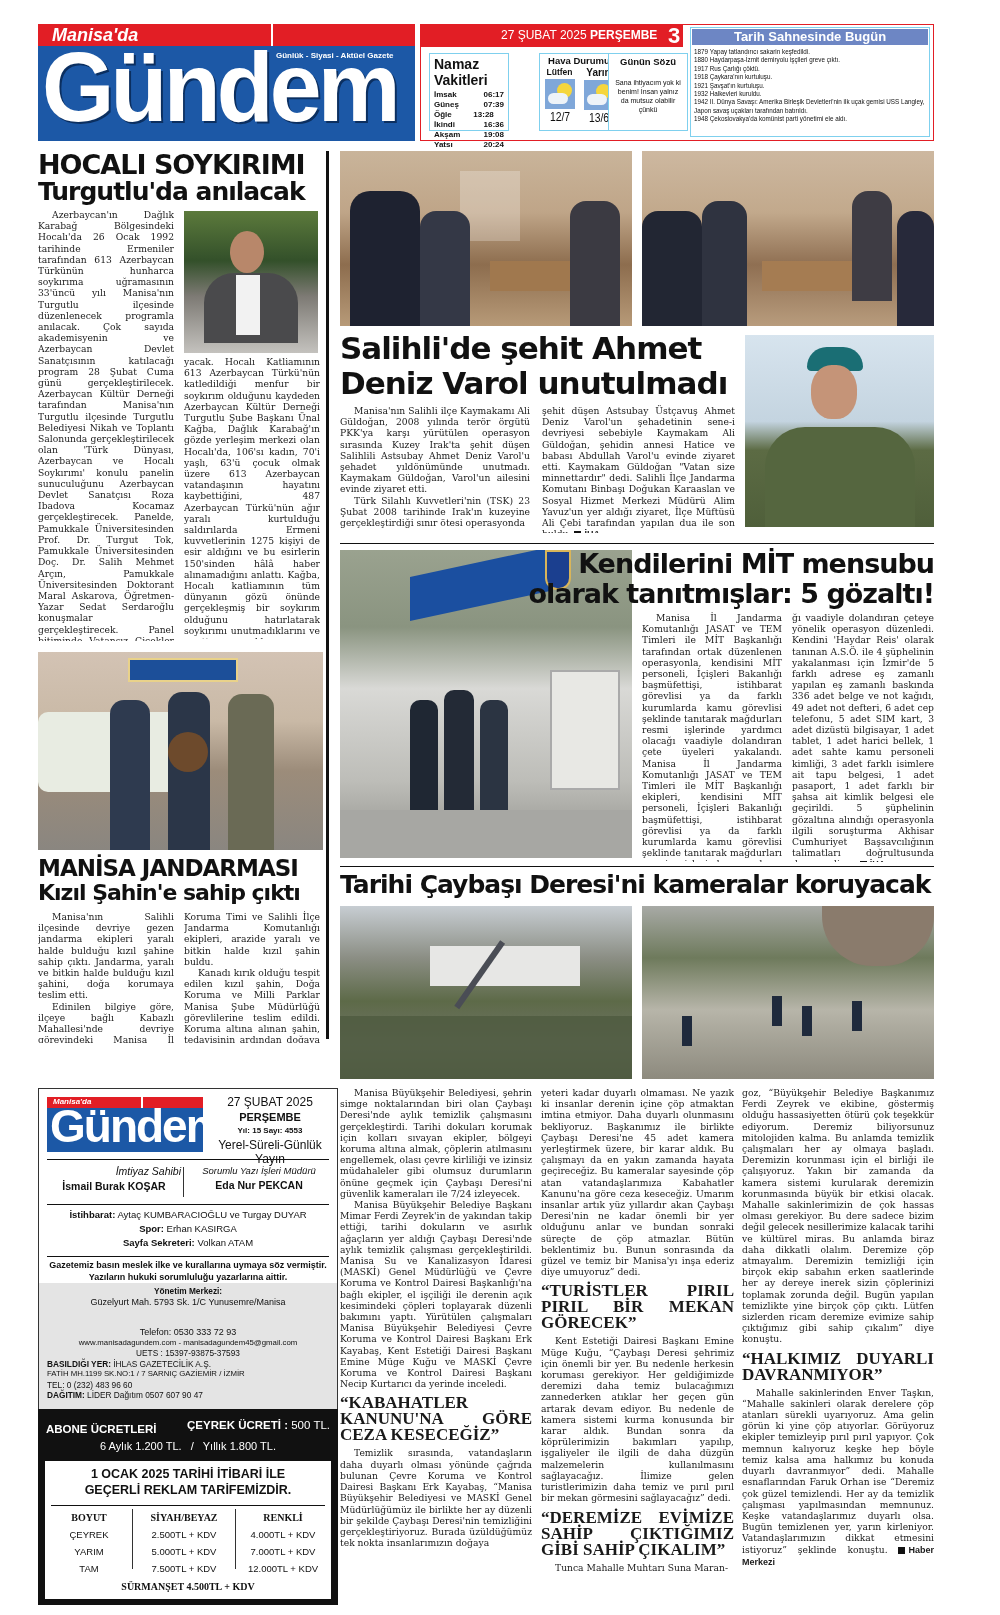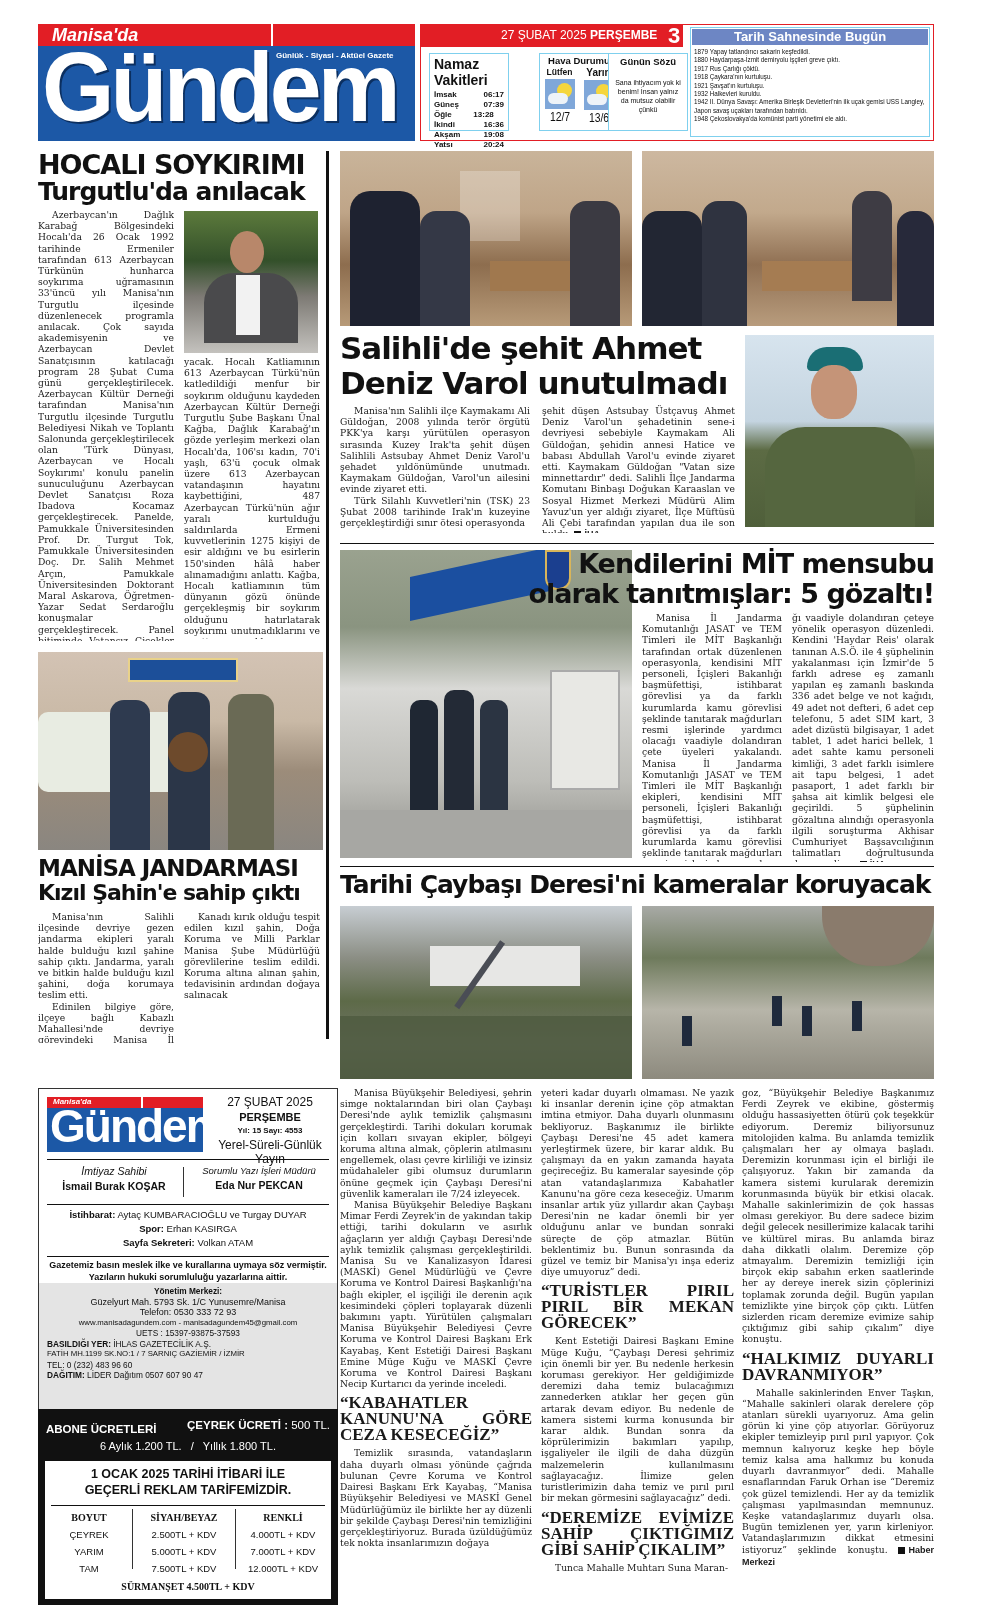--- a/index.html
+++ b/index.html
@@ -144,41 +144,42 @@
 </div>
 
 <div class="abs" style="left:38px;top:857px;width:285px;height:185px;">
   <div class="hl" style="font-size:23px;">MANİSA JANDARMASI</div>
   <div class="hl" style="font-size:22px;margin-top:2px;">Kızıl Şahin'e sahip çıktı</div>
   <div class="abs body-text" style="left:0;top:54px;width:136px;height:132px;overflow:hidden;">
     <p>Manisa'nın Salihli ilçesinde devriye gezen jandarma ekipleri yaralı halde bulduğu kızıl şahine sahip çıktı. Jandarma, yaralı ve bitkin halde bulduğu kızıl şahini, doğa korumaya teslim etti.</p>
     <p>Edinilen bilgiye göre, ilçeye bağlı Kabazlı Mahallesi'nde devriye görevindeki Manisa İl Jandarma Komutanlığı Çevre Hayvan ve Doğa</p>
   </div>
   <div class="abs body-text" style="left:146px;top:54px;width:136px;height:132px;overflow:hidden;">
+    <div>Koruma Timi ve Salihli İlçe Jandarma Komutanlığı ekipleri, arazide yaralı ve bitkin halde kızıl şahin buldu.</div>
     <p><span>Kanadı kırık olduğu tespit edilen kızıl şahin, Doğa Koruma ve Milli Parklar Manisa Şube Müdürlüğü görevlilerine teslim edildi. Koruma altına alınan şahin, tedavisinin ardından doğaya salınacak</span> </p>
   </div>
 </div>
 
 <div class="abs" style="left:38px;top:1088px;width:300px;height:270px;border:1.5px solid #333;">
   <div class="abs" style="left:8px;top:8px;width:156px;height:55px;">
     <div class="mast-red abs" style="left:0;top:0;width:94px;height:11px;"></div>
     <div class="mast-red abs" style="left:96px;top:0;width:60px;height:11px;"></div>
     <div class="mast-blue abs" style="left:0;top:11px;width:156px;height:44px;"></div>
     <div class="abs sans" style="left:6px;top:0;color:#fff;font-weight:bold;font-style:italic;font-size:8px;">Manisa'da</div>
     <div class="abs sans" style="left:3px;top:6px;color:#fff;font-weight:bold;font-size:46px;letter-spacing:-2px;line-height:1;">Gündem</div>
   </div>
   <div class="abs sans" style="left:170px;top:6px;width:122px;text-align:center;">
     <div style="font-size:12px;">27 ŞUBAT 2025</div>
     <div style="font-size:11px;font-weight:bold;margin-top:2px;">PERŞEMBE</div>
     <div style="font-size:8px;font-weight:bold;margin-top:3px;">Yıl: 15 Sayı: 4553</div>
     <div style="font-size:12px;margin-top:3px;">Yerel-Süreli-Günlük Yayın</div>
   </div>
   <div class="hline" style="left:8px;top:70px;width:282px;"></div>
   <div class="abs sans" style="left:8px;top:76px;width:134px;text-align:center;">
-    <div style="font-style:italic;font-size:10.5px;">İmtiyaz Sahibi</div>
+    <div style="font-style:italic;font-size:10.5px;text-align:right;">İmtiyaz Sahibi</div>
     <div style="font-weight:bold;font-size:10.5px;margin-top:3px;">İsmail Burak KOŞAR</div>
   </div>
   <div class="abs" style="left:144px;top:78px;width:1px;height:30px;background:#333;"></div>
   <div class="abs sans" style="left:148px;top:76px;width:144px;text-align:center;">
     <div style="font-style:italic;font-size:9.5px;">Sorumlu Yazı İşleri Müdürü</div>
     <div style="font-weight:bold;font-size:10.5px;margin-top:3px;">Eda Nur PEKCAN</div>
   </div>
   <div class="hline" style="left:8px;top:115px;width:282px;"></div>
   <div class="abs sans" style="left:8px;top:119px;width:282px;text-align:center;font-size:9.5px;line-height:14px;">
     <div><b>İstihbarat:</b> <span>Aytaç KUMBARACIOĞLU ve Turgay DUYAR</span></div>
@@ -186,21 +187,21 @@
     <div><b>Sayfa Sekreteri:</b> <span>Volkan ATAM</span></div>
   </div>
   <div class="hline" style="left:8px;top:167px;width:282px;"></div>
   <div class="abs sans" style="left:10px;top:170px;width:278px;text-align:center;font-weight:bold;font-size:9px;line-height:12px;">Gazetemiz basın meslek ilke ve kurallarına uymaya söz vermiştir. Yazıların hukuki sorumluluğu yazarlarına aittir.</div>
 </div>
 
 <div class="abs sans" style="left:38px;top:1283px;width:300px;height:133px;background:#e4e4e4;border:1.5px solid #333;border-top:none;font-size:8.3px;line-height:10.5px;padding:3px 8px;">
   <div style="text-align:center;">
     <div style="font-weight:bold;">Yönetim Merkezi:</div>
     <div style="font-size:9px;">Güzelyurt Mah. 5793 Sk. 1/C Yunusemre/Manisa</div>
-    <div style="font-size:9px;">Telefon: 0530 333 72 93</div>
+    <div style="font-size:9px;margin-top:20px;">Telefon: 0530 333 72 93</div>
     <div style="font-size:7.8px;">www.manisadagundem.com - manisadagundem45@gmail.com</div>
     <div>UETS : 15397-93875-37593</div>
   </div>
   <div><b>BASILDIĞI YER:</b> <span>İHLAS GAZETECİLİK A.Ş.</span></div>
   <div style="font-size:7.8px;">FATİH MH.1199 SK.NO:1 / 7 SARNIÇ GAZİEMİR / İZMİR</div>
   <div>TEL: 0 (232) 483 96 60</div>
   <div><b>DAĞITIM:</b> <span>LİDER Dağıtım 0507 607 90 47</span></div>
 </div>
 
 <div class="abs" style="left:38px;top:1409px;width:300px;height:196px;background:#111;">

